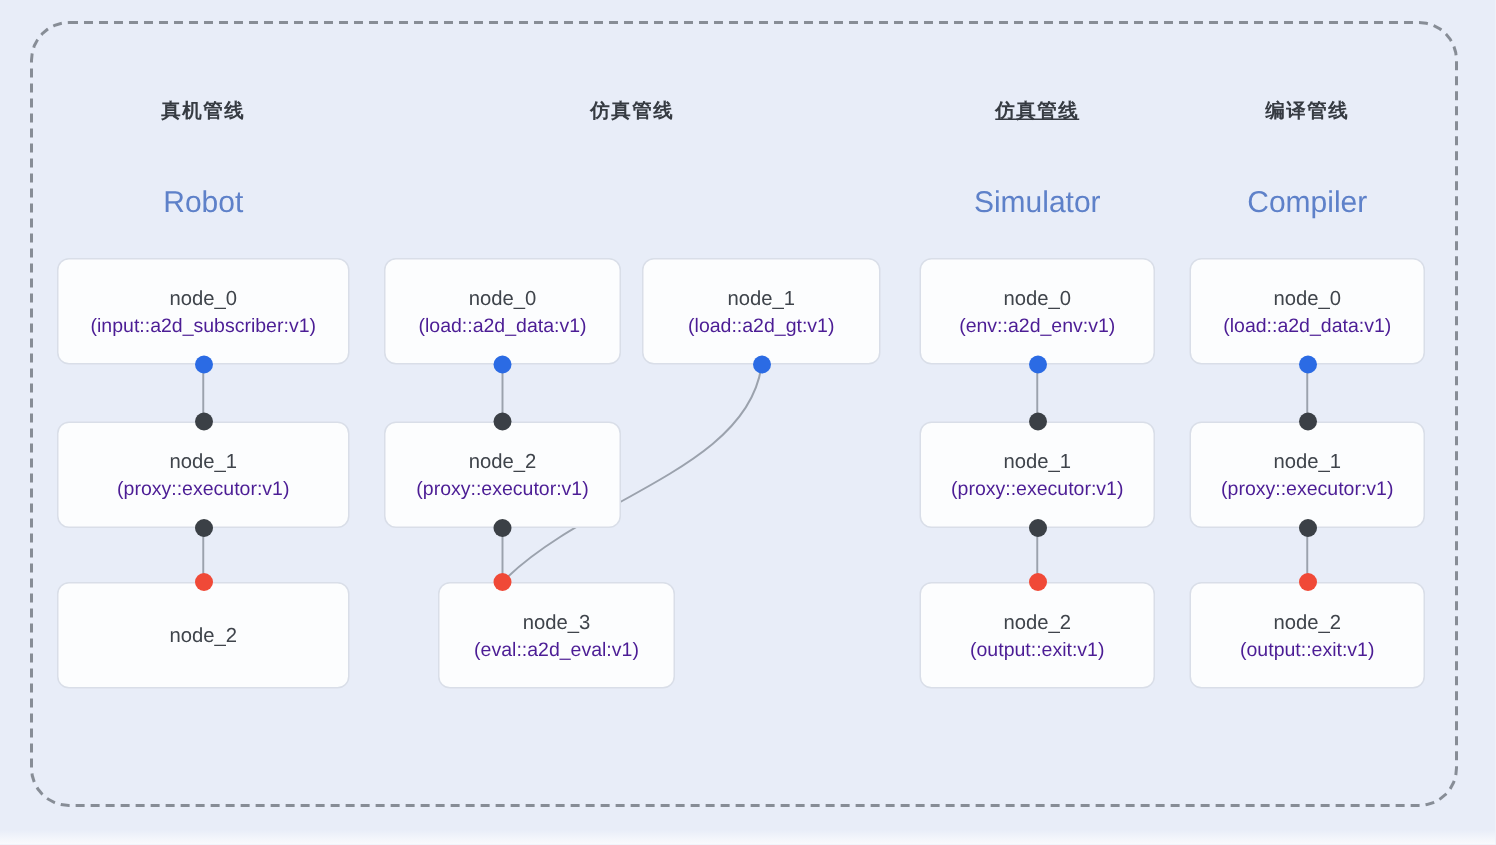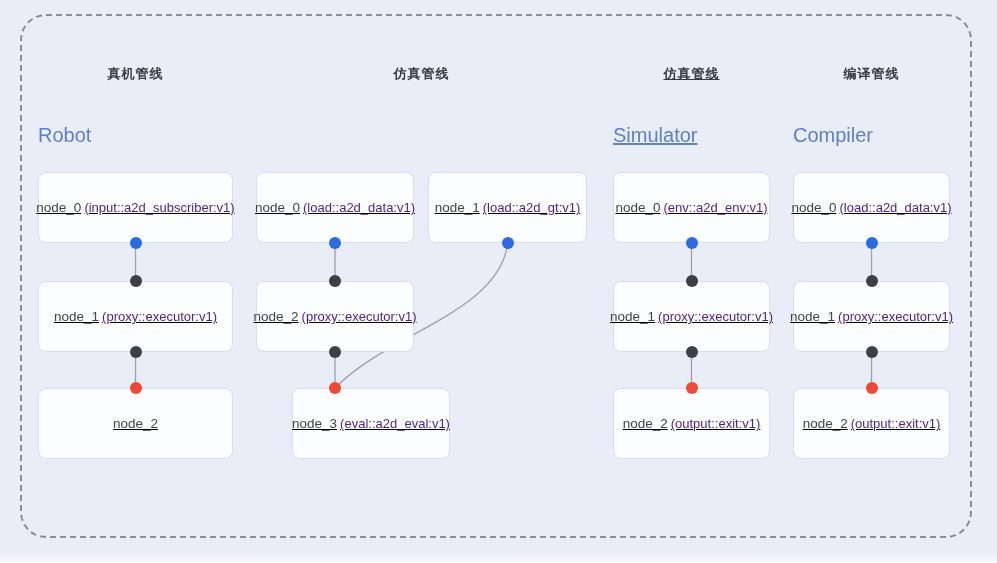--- a/index.html
+++ b/index.html
@@ -26,37 +26,37 @@
     background:linear-gradient(to bottom, rgba(251,252,254,0), #fafbfd);
   }
   .title-zh{
     position:absolute;top:65px;height:24px;
     text-align:center;
     font-size:13px;font-weight:bold;color:#363b42;
     letter-spacing:1px;
   }
   .title-en{
     position:absolute;top:124px;height:26px;
+    text-align:center;
     font-size:20px;color:#5e81c9;
   }
   .edges{
     position:absolute;left:0;top:0;z-index:1;
   }
   .node{
     position:absolute;
     height:71px;
     background:#fcfdfe;
     border:1px solid #d9dee8;
     border-radius:8px;
     box-sizing:border-box;
     z-index:2;
-    display:flex;flex-direction:row;
+    display:flex;flex-direction:column;
     align-items:center;justify-content:center;
     gap:3px;
-    text-decoration:underline;
   }
   .node-name{
     font-size:13.5px;color:#3f444b;
   }
   .node-type{
     font-size:13px;color:#4c1d95;
   }
   .port{
     position:absolute;
     width:12px;height:12px;border-radius:50%;
@@ -72,21 +72,21 @@
 <div class="canvas">
 
   <div class="frame"></div>
 
   <div class="title-zh" style="left:38px;width:195px;">真机管线</div>
   <div class="title-zh" style="left:256px;width:331px;">仿真管线</div>
   <div class="title-zh" style="left:613px;width:157px;text-decoration:underline;">仿真管线</div>
   <div class="title-zh" style="left:793px;width:157px;">编译管线</div>
 
   <div class="title-en" style="left:38px;width:195px;">Robot</div>
-  <div class="title-en" style="left:613px;width:157px;text-decoration:underline;">Simulator</div>
+  <div class="title-en" style="left:613px;width:157px;">Simulator</div>
   <div class="title-en" style="left:793px;width:157px;">Compiler</div>
 
   <svg class="edges" width="997" height="563">
     <g stroke="#9ba2ad" stroke-width="1.3" fill="none">
 
       <path d="M135.5,243 L135.5,281"></path>
       <path d="M135.5,352 L135.5,388"></path>
 
       <path d="M335,243 L335,281"></path>
       <path d="M335,352 L335,388"></path>

